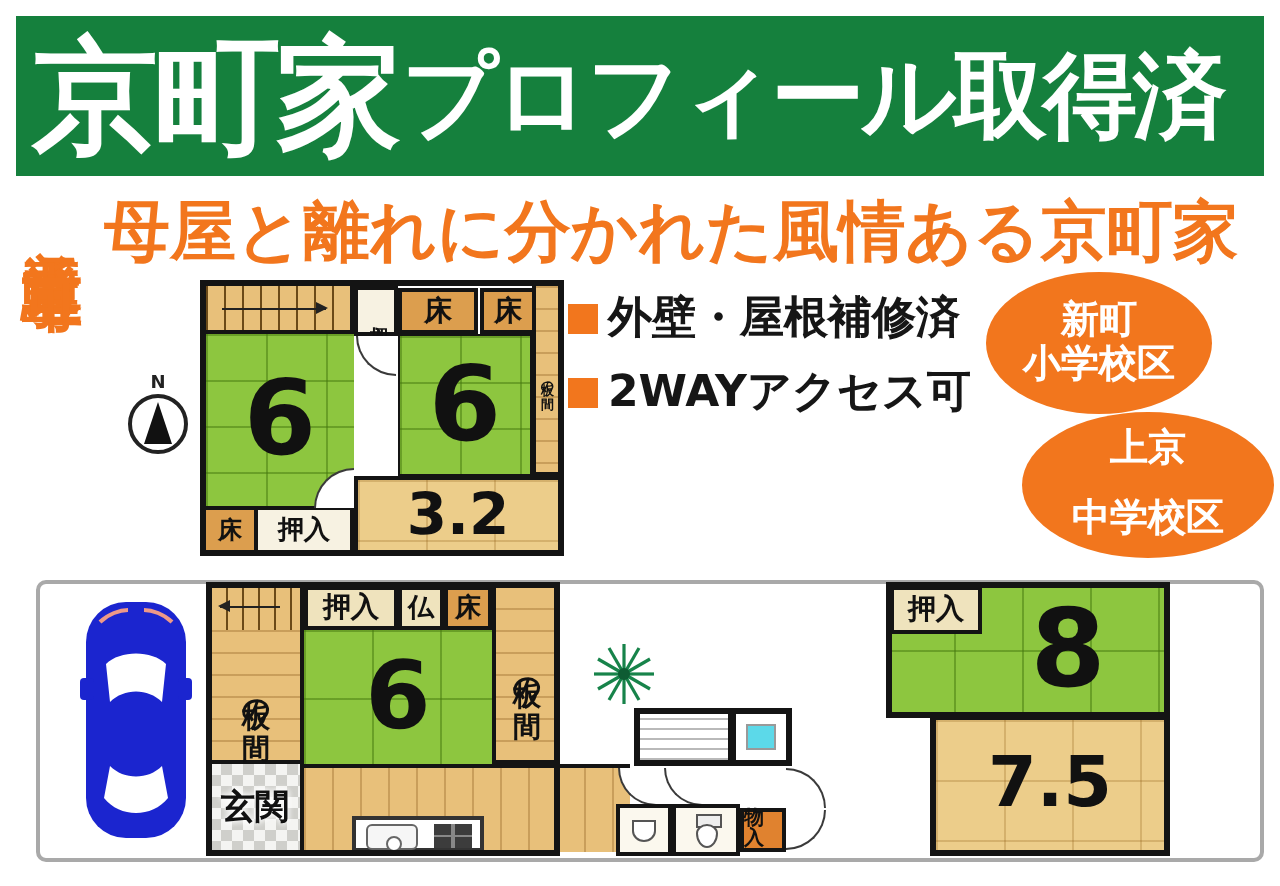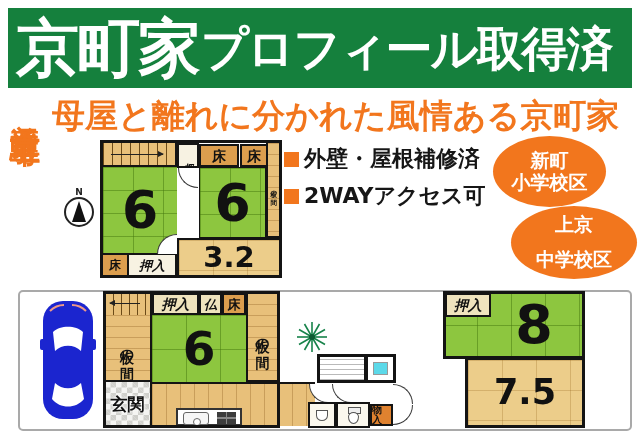--- a/index.html
+++ b/index.html
@@ -33,21 +33,21 @@
       linear-gradient(rgba(70,120,15,.5) 1px,transparent 1px),
       linear-gradient(90deg,rgba(70,120,15,.5) 1px,transparent 1px);
       background-size:30px 23px;}
   .woodv{background-color:#e8c07a;background-image:repeating-linear-gradient(180deg,rgba(120,70,10,.28) 0 1px,transparent 1px 11px);}
   .woodh{background-color:#e8c07a;background-image:repeating-linear-gradient(90deg,rgba(120,70,10,.28) 0 1px,transparent 1px 14px);}
   .roomtan{background-color:#eccd8a;background-image:
       linear-gradient(rgba(140,90,20,.25) 1px,transparent 1px),
       linear-gradient(90deg,rgba(140,90,20,.25) 1px,transparent 1px);
       background-size:34px 30px;}
   .toko{background:#dc9e4e;}
-  .closet{background:#efe3bd;font-style:italic;}
+  .closet{background:#efe3bd;}
   .stairs{background-color:#e8c07a;background-image:repeating-linear-gradient(90deg,#6b4a18 0 1px,transparent 1px 9px);}
   .stairsd{background-color:#e8c07a;background-image:repeating-linear-gradient(90deg,#6b4a18 0 1px,transparent 1px 8px);}
   .num{font-weight:800;color:#111;line-height:1;}
   .lbl{font-weight:700;color:#111;line-height:1;}
   .genkan{background-color:#f4f4f2;background-image:
       linear-gradient(45deg,#cfcfcb 25%,transparent 25%,transparent 75%,#cfcfcb 75%),
       linear-gradient(45deg,#cfcfcb 25%,transparent 25%,transparent 75%,#cfcfcb 75%);
       background-size:11px 11px;background-position:0 0,5.5px 5.5px;}
   .wash{background-color:#fff;background-image:repeating-linear-gradient(0deg,#b9b9b9 0 1px,transparent 1px 5px);}
   

